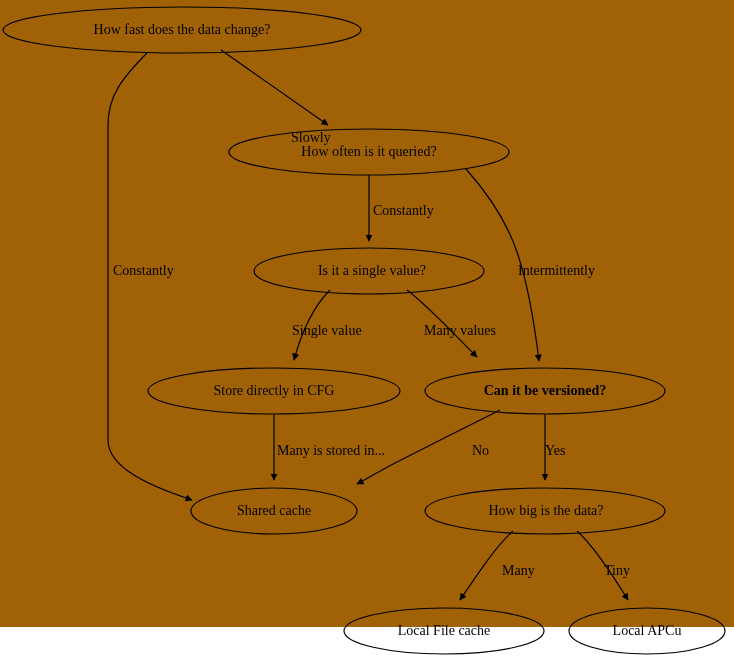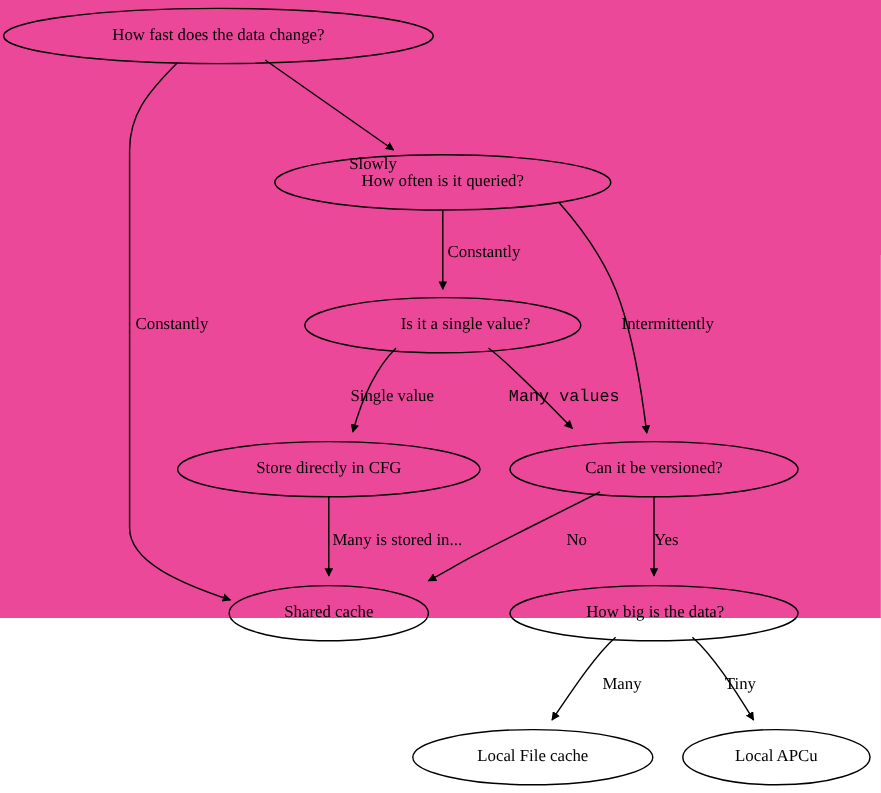--- a/index.html
+++ b/index.html
@@ -10,22 +10,22 @@
   body {
     width: 734px;
     height: 661px;
     font-family: "Liberation Serif", "DejaVu Serif", serif;
     color: #000000;
     overflow: hidden;
   }
   #graph-root {
     position: relative;
     width: 734px;
-    height: 515px;
-    background: #ec4899;
+    height: 627px;
+    background: #a16207;
   }
   svg#graph-canvas {
     position: absolute;
     left: 0;
     top: 0;
     width: 734px;
     height: 661px;
     display: block;
   }
   .node-label,
@@ -90,45 +90,45 @@
       <path d="M 513,531 C 496,546 477,575 460,600" marker-end="url(#arrow)"></path>
 
       <path d="M 577,531 C 594,546 612,574 628,600" marker-end="url(#arrow)"></path>
     </g>
   </svg>
 
   <div class="node-label" style="left:182px; top:30px;">How fast does the data change?</div>
 
   <div class="node-label" style="left:369px; top:152px;">How often is it queried?</div>
 
-  <div class="node-label" style="left:388px; top:271px;">Is it a single value?</div>
+  <div class="node-label" style="left:372px; top:271px;">Is it a single value?</div>
 
   <div class="node-label" style="left:274px; top:391px;">Store directly in CFG</div>
 
-  <div class="node-label" style="left:545px; top:391px;">Can it be versioned?</div>
+  <div class="node-label" style="left:545px; top:391px;font-weight:bold;">Can it be versioned?</div>
 
   <div class="node-label" style="left:274px; top:511px;">Shared cache</div>
 
   <div class="node-label" style="left:546px; top:511px;">How big is the data?</div>
 
   <div class="node-label" style="left:444px; top:631px;">Local File cache</div>
 
   <div class="node-label" style="left:647px; top:631px;font-family:Liberation Serif, serif;">Local APCu</div>
 
   <div class="edge-label" style="left:291px; top:91px;margin-top:47px;">Slowly</div>
 
   <div class="edge-label" style="left:113px; top:271px;">Constantly</div>
 
   <div class="edge-label" style="left:373px; top:211px;">Constantly</div>
 
   <div class="edge-label" style="left:518px; top:271px;">Intermittently</div>
 
   <div class="edge-label" style="left:292px; top:331px;">Single value</div>
 
-  <div class="edge-label" style="left:424px; top:331px;font-family:Liberation Mono, monospace;">Many values</div>
+  <div class="edge-label" style="left:424px; top:331px;">Many values</div>
 
   <div class="edge-label" style="left:277px; top:451px;">Many is stored in...</div>
 
   <div class="edge-label" style="left:472px; top:451px;">No</div>
 
   <div class="edge-label" style="left:545px; top:451px;">Yes</div>
 
   <div class="edge-label" style="left:502px; top:571px;">Many</div>
 
   <div class="edge-label" style="left:604px; top:571px;">Tiny</div>

